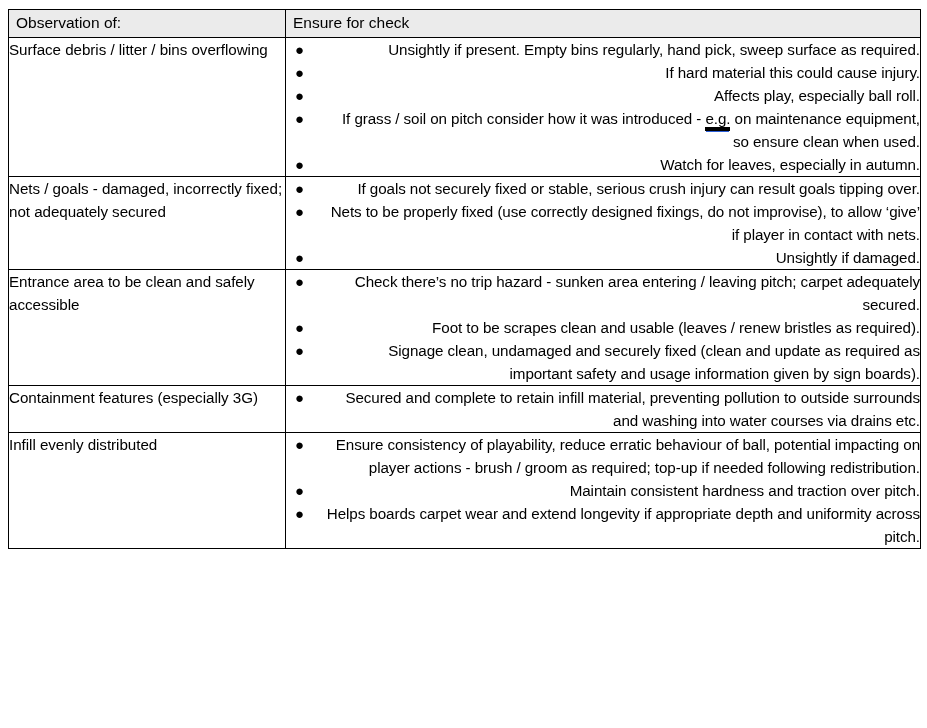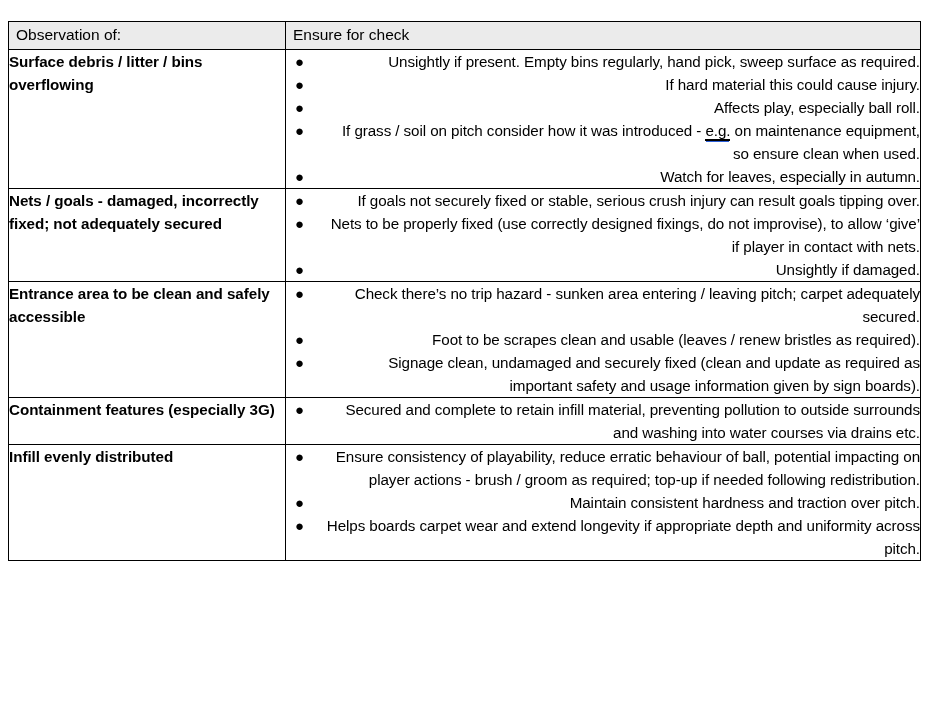--- a/index.html
+++ b/index.html
@@ -18,21 +18,21 @@
   .page {
     position: relative;
     width: 927px;
     height: 728px;
     background: #ffffff;
     box-sizing: border-box;
   }
   .doc-table {
     position: absolute;
     left: 8px;
-    top: 21px;
+    top: 9px;
     width: 912px;
     border-collapse: collapse;
     table-layout: fixed;
     background: #0f172a;
   }
   .doc-table col.col-observation { width: 277px; }
   .doc-table col.col-reason { width: 635px; }
 
   .doc-table th,
   .doc-table td {
@@ -53,21 +53,20 @@
     display: block;
     font-size: 15.5px;
     line-height: 20px;
     padding: 3px 0 4px 7px;
     white-space: nowrap;
   }
 
   
   .observation-cell {
     padding: 5px 6px 6px 7px;
-    font-weight: bold;
   }
   .observation-text {
     display: block;
     font-size: 15.2px;
     line-height: 23px;
     letter-spacing: -0.05px;
   }
 
   
   .reason-cell {
@@ -94,21 +93,21 @@
     font-size: 15px;
     line-height: 23px;
     text-align: left;
   }
   .bullet-item .bullet-text {
     display: block;
     text-align: right;
   }
   
   .grammar-mark {
-    border-bottom: 2px solid #000000;
+    border-bottom: 4px solid #000000;
     box-shadow: 0 2px 0 -1px #2b5fd9;
     padding-bottom: 0px;
   }
 </style>
 </head>
 <body>
 
 <div class="page">
   <table class="doc-table">
     <colgroup>

